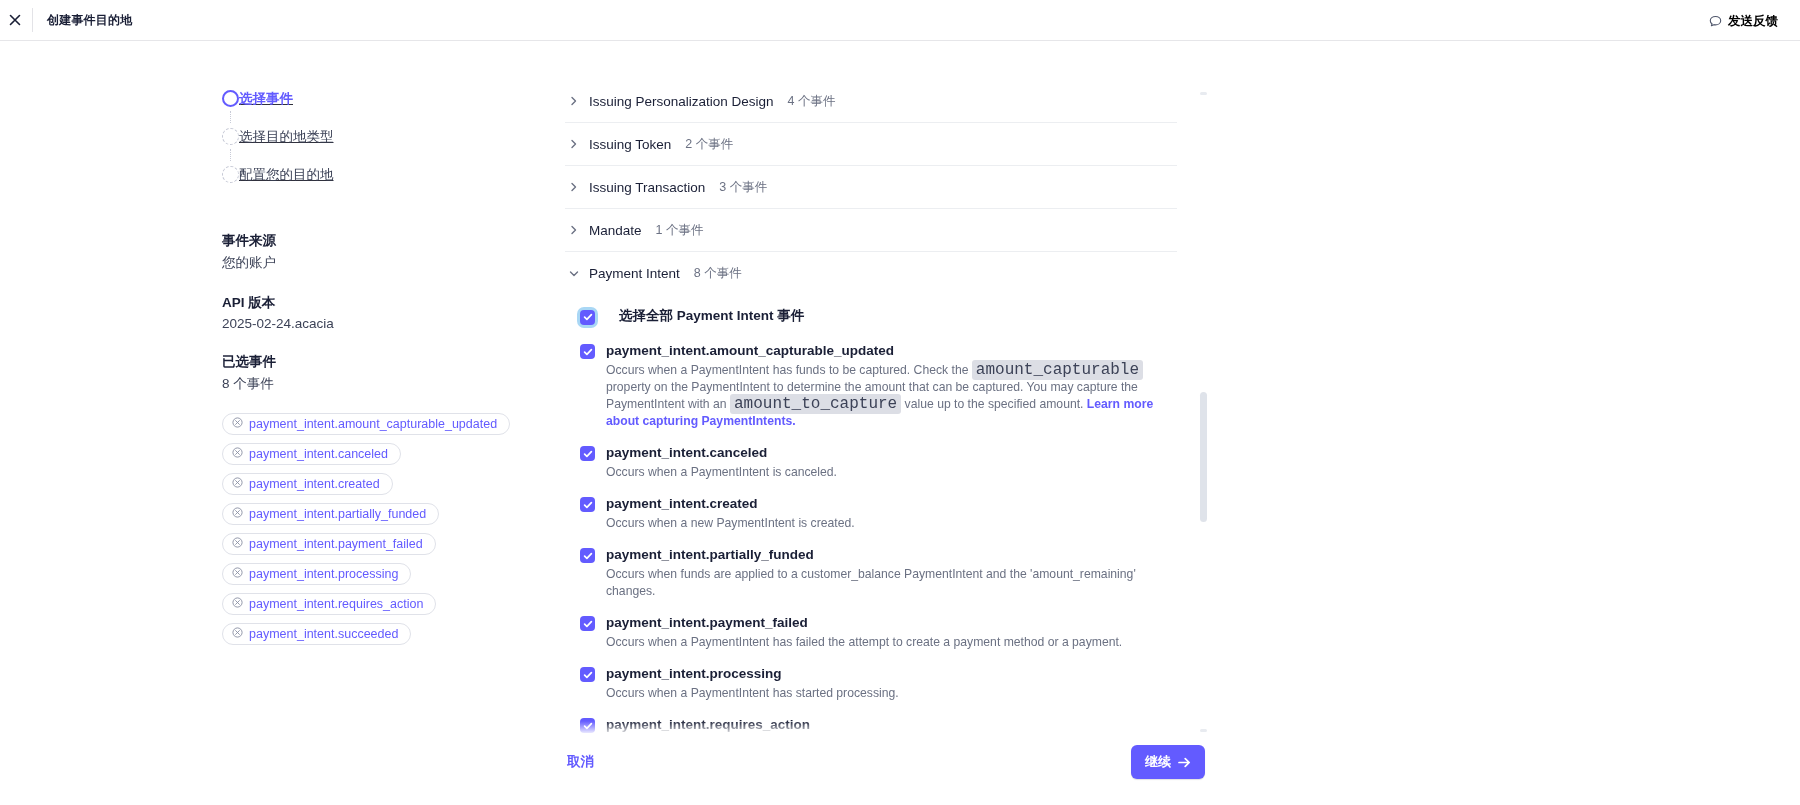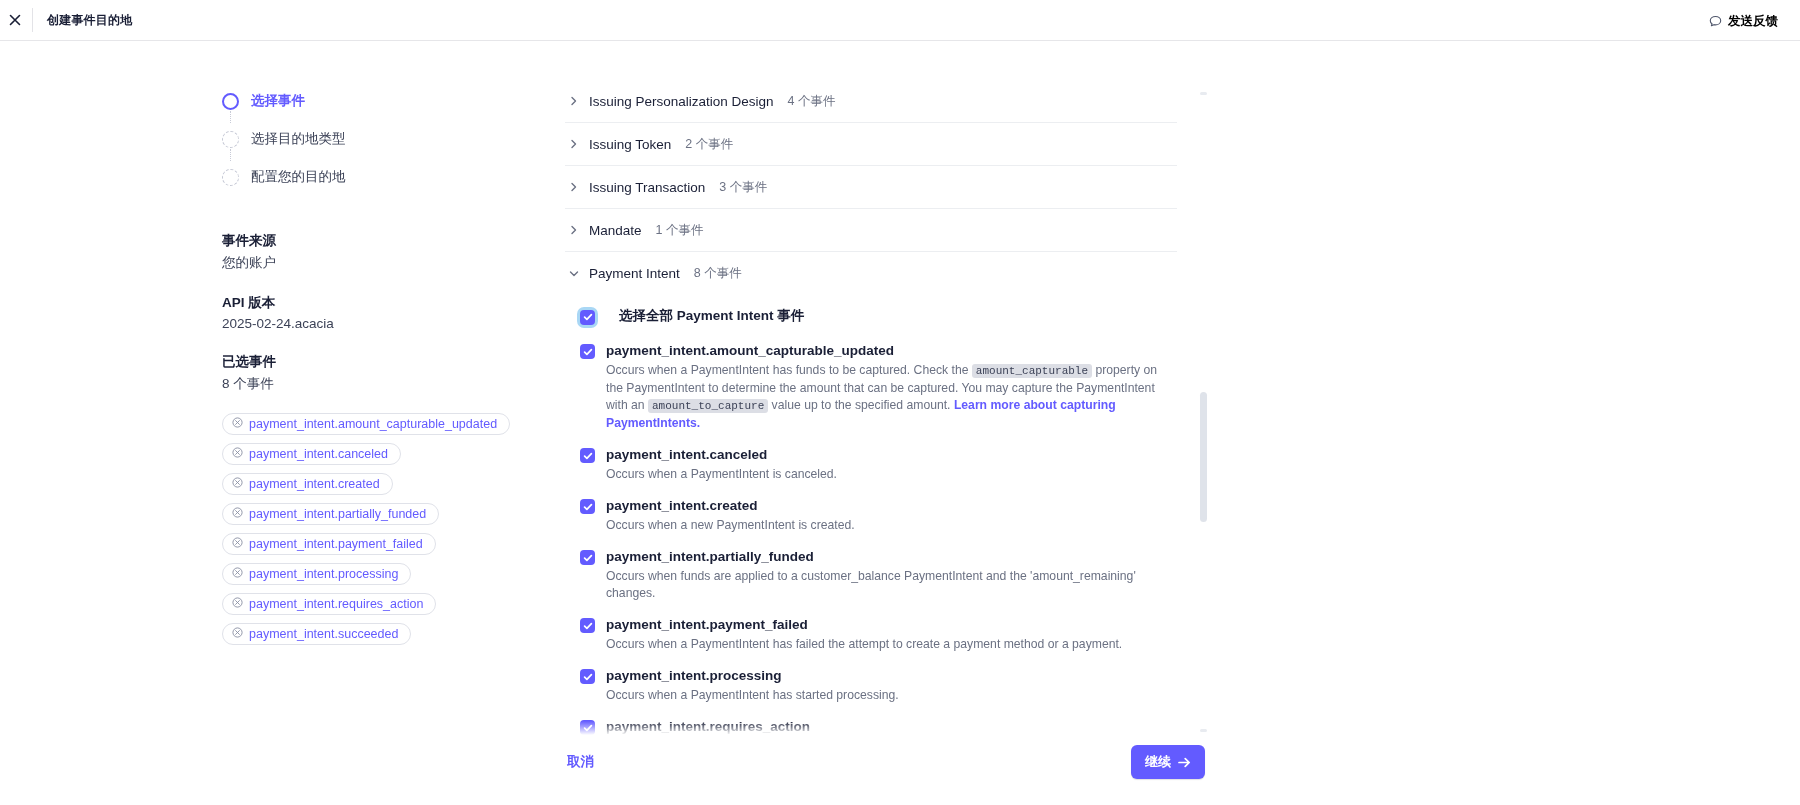--- a/index.html
+++ b/index.html
@@ -42,23 +42,24 @@
     cursor: pointer; padding: 3px 6px; border-radius: 4px;
   }
   .feedback-btn svg { display: block; }
 
   
   .rail {
     position: absolute; left: 222px; top: 90px; width: 270px;
   }
   .step {
     position: relative;
-    display: flex; align-items: center; gap: 12px;
+    display: flex; 
     height: 22px; margin-bottom: 16px;
     cursor: pointer;
+    text-decoration: underline;
   }
   .step:last-of-type { margin-bottom: 12px; }
   .step-dot {
     width: 17px; height: 17px; border-radius: 50%;
     flex: 0 0 17px; background: #fff;
   }
   .step-dot.active { border: 2.5px solid #635bff; }
   .step-dot.pending { border: 1.5px dashed #c4c7d4; }
   .step-label { font-size: 13.5px; }
   .step.active .step-label { color: #635bff; font-weight: 700; }
@@ -129,21 +130,21 @@
     font-size: 13.5px; font-weight: 700; color: #1a1f36;
     line-height: 18px;
   }
   .event-desc {
     font-size: 12.2px; color: #6b7183; line-height: 17px;
     margin-top: 2px;
   }
   .event-desc code {
     font-family: "Liberation Mono", "DejaVu Sans Mono", monospace;
     background: #dcdee5; color: #3c4257;
-    border-radius: 3px; padding: 1px 4px; font-size: 11px;
+    border-radius: 3px; padding: 1px 4px; font-size: 16px;
   }
   .event-desc a { color: #635bff; font-weight: 700; text-decoration: none; }
 
   
   .cb {
     flex: 0 0 15px; width: 15px; height: 15px; margin-top: 2px;
     border-radius: 4px; background: #635bff;
     display: flex; align-items: center; justify-content: center;
     cursor: pointer;
   }

